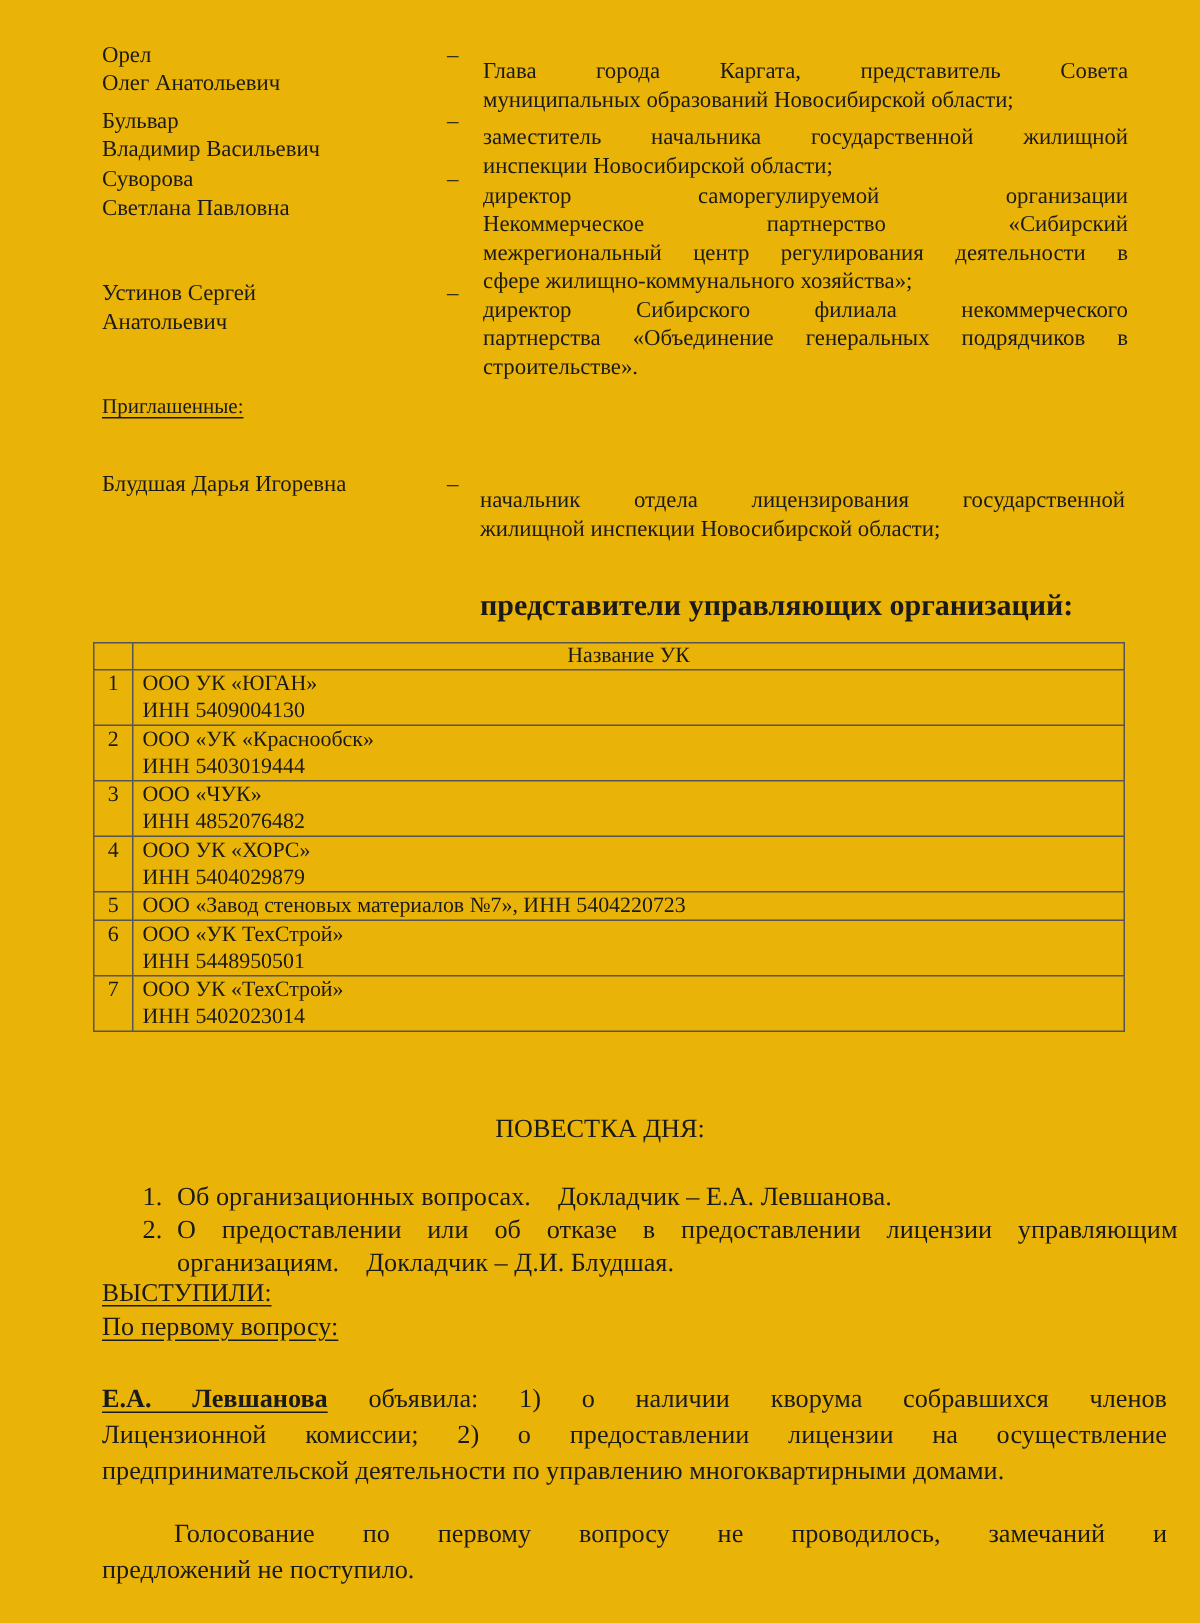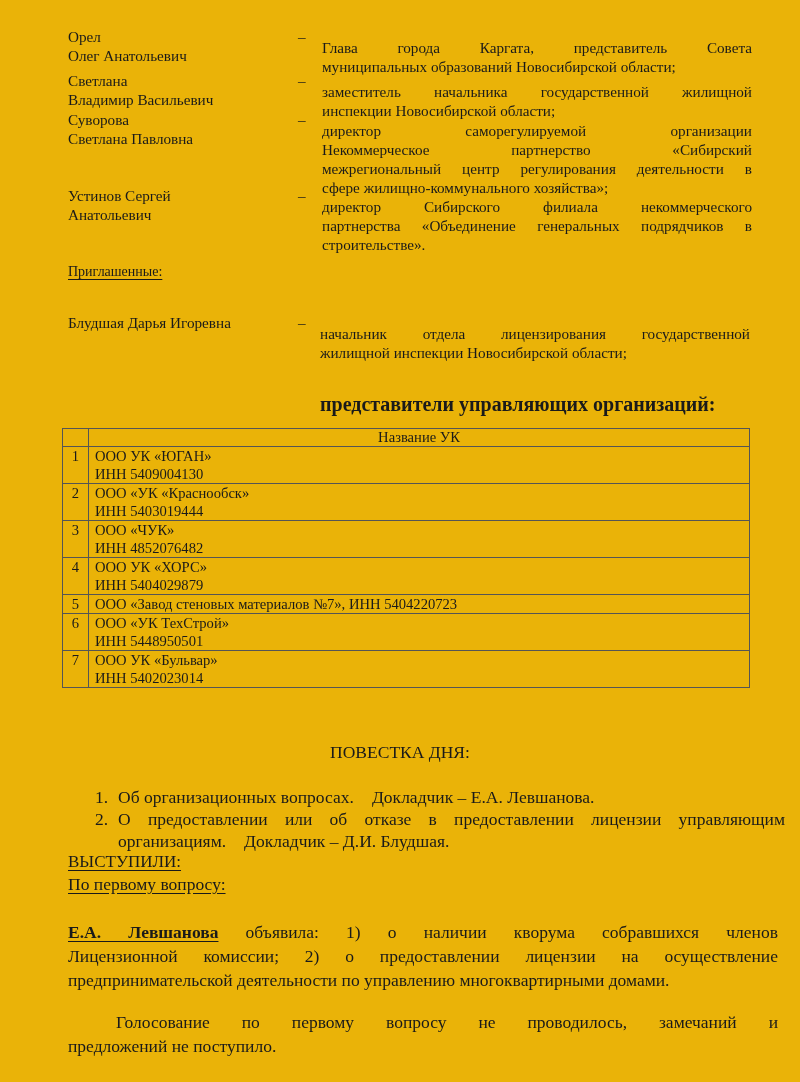--- a/index.html
+++ b/index.html
@@ -190,21 +190,21 @@
     </div>
     <span class="dash">–</span>
     <div class="desc">
       <span class="jl">Глава города Каргата, представитель Совета</span>
       <span class="ll">муниципальных образований Новосибирской области;</span>
     </div>
   </div>
 
   <div class="member" style="top:71px;">
     <div class="name">
-      <div>Светлана</div>
+      <div>Бульвар</div>
       <div>Владимир Васильевич</div>
     </div>
     <span class="dash">–</span>
     <div class="desc">
       <span class="jl">заместитель начальника государственной жилищной</span>
       <span class="ll">инспекции Новосибирской области;</span>
     </div>
   </div>
 
   <div class="member" style="top:110px;">
@@ -292,21 +292,21 @@
       <tr>
         <td class="num">6</td>
         <td class="nm">
           <span class="ln">ООО «УК ТехСтрой»</span>
           <span class="ln">ИНН 5448950501</span>
         </td>
       </tr>
       <tr>
         <td class="num">7</td>
         <td class="nm">
-          <span class="ln">ООО УК «Бульвар»</span>
+          <span class="ln">ООО УК «ТехСтрой»</span>
           <span class="ln">ИНН 5402023014</span>
         </td>
       </tr>
     </tbody>
   </table>
 
   <div class="agenda-title">ПОВЕСТКА ДНЯ:</div>
   <ol class="agenda">
     <li>
       <span class="n">1.</span>

